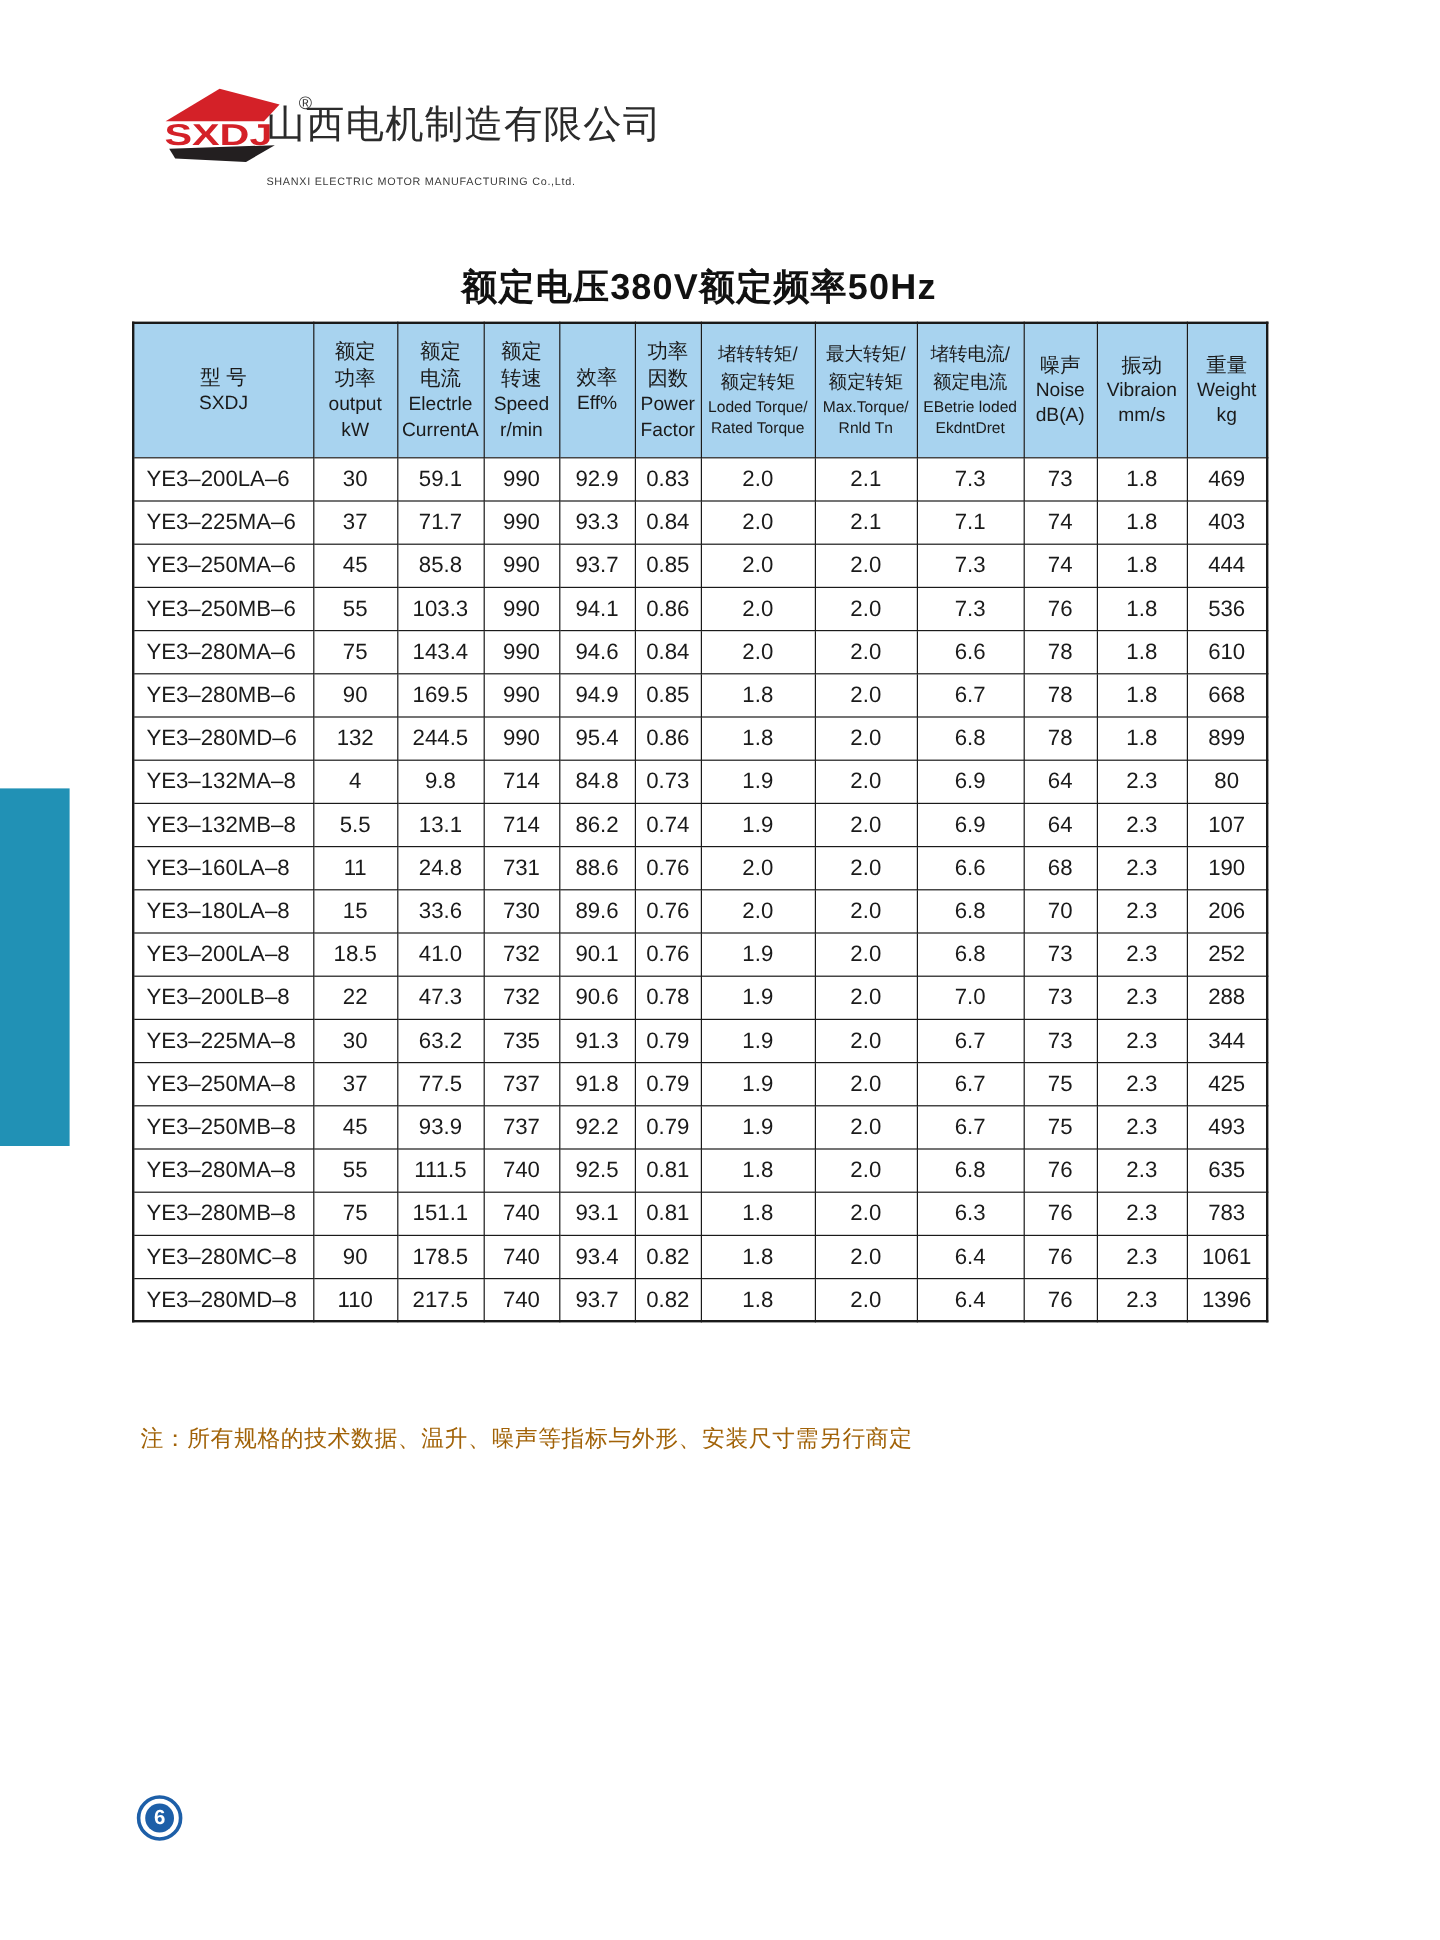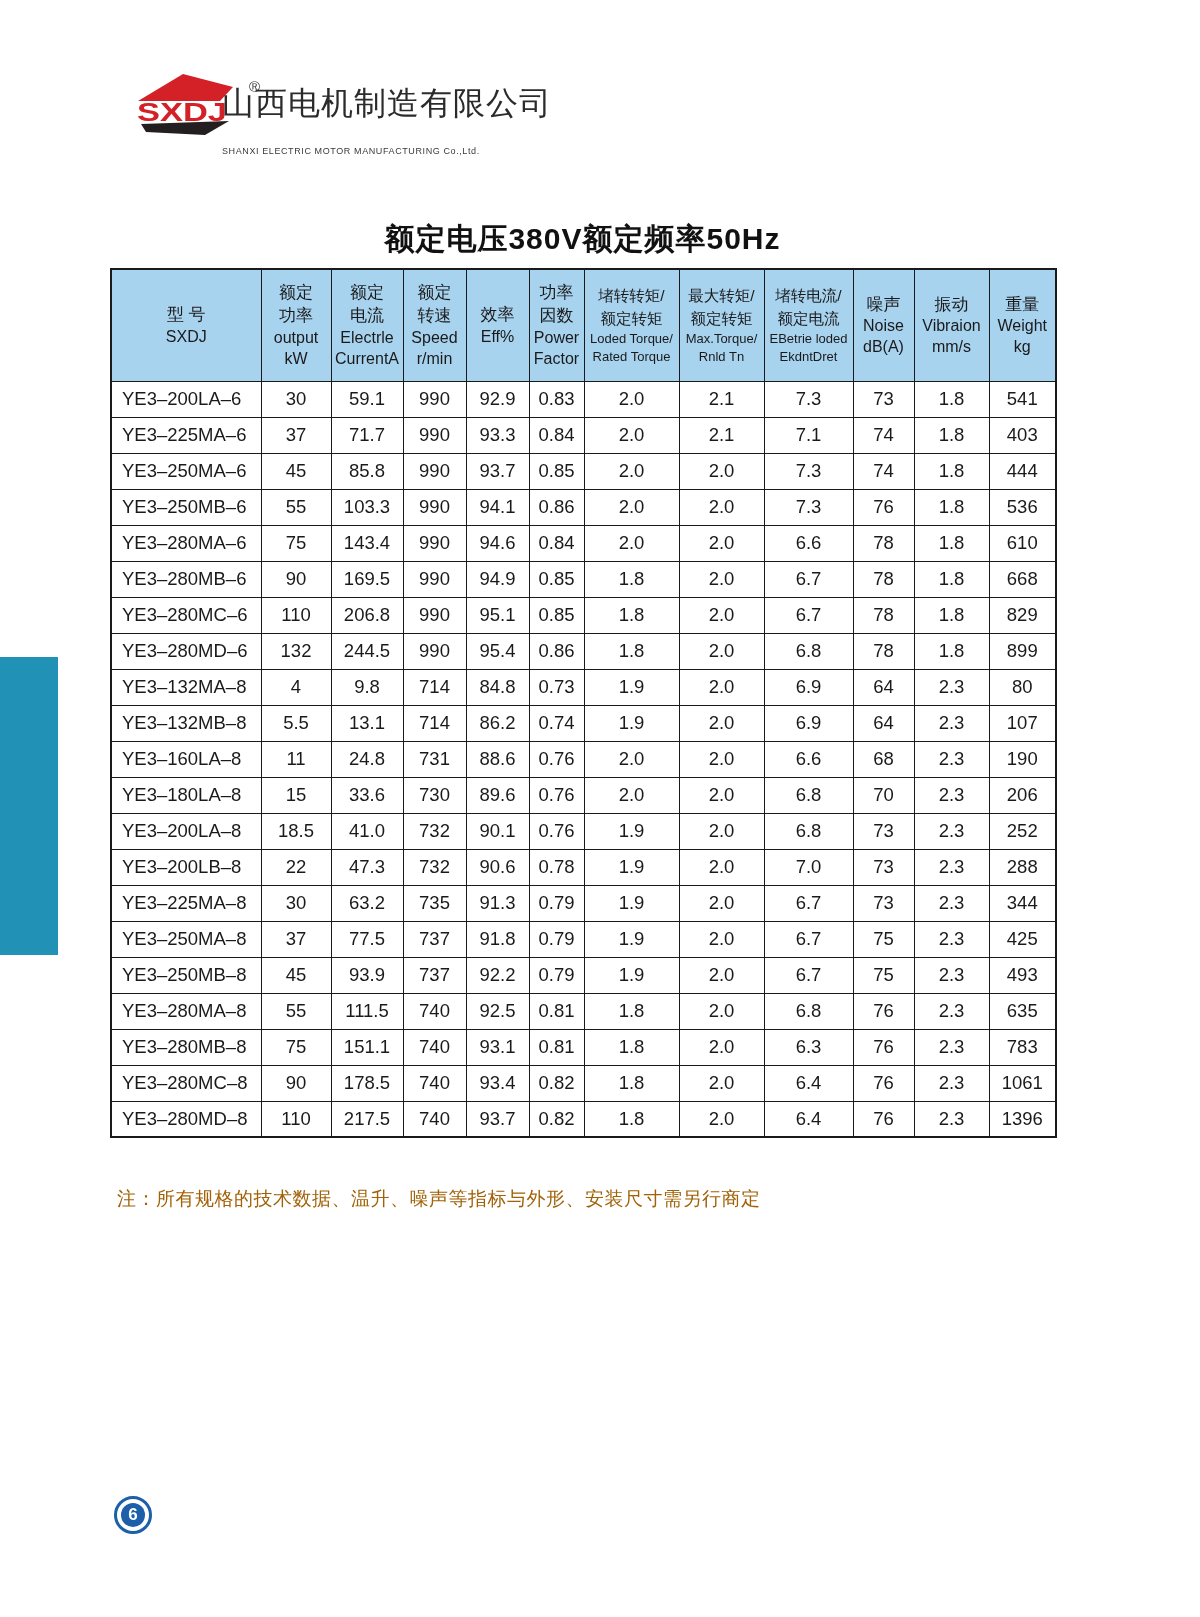--- a/index.html
+++ b/index.html
@@ -160,21 +160,21 @@
         <td>30</td>
         <td>59.1</td>
         <td>990</td>
         <td>92.9</td>
         <td>0.83</td>
         <td>2.0</td>
         <td>2.1</td>
         <td>7.3</td>
         <td>73</td>
         <td>1.8</td>
-        <td>541</td>
+        <td>469</td>
       </tr>
       <tr>
         <td class="type-cell">YE3–225MA–6</td>
         <td>37</td>
         <td>71.7</td>
         <td>990</td>
         <td>93.3</td>
         <td>0.84</td>
         <td>2.0</td>
         <td>2.1</td>
@@ -231,34 +231,20 @@
         <td>169.5</td>
         <td>990</td>
         <td>94.9</td>
         <td>0.85</td>
         <td>1.8</td>
         <td>2.0</td>
         <td>6.7</td>
         <td>78</td>
         <td>1.8</td>
         <td>668</td>
-      </tr>
-      <tr>
-        <td class="type-cell">YE3–280MC–6</td>
-        <td>110</td>
-        <td>206.8</td>
-        <td>990</td>
-        <td>95.1</td>
-        <td>0.85</td>
-        <td>1.8</td>
-        <td>2.0</td>
-        <td>6.7</td>
-        <td>78</td>
-        <td>1.8</td>
-        <td>829</td>
       </tr>
       <tr>
         <td class="type-cell">YE3–280MD–6</td>
         <td>132</td>
         <td>244.5</td>
         <td>990</td>
         <td>95.4</td>
         <td>0.86</td>
         <td>1.8</td>
         <td>2.0</td>

